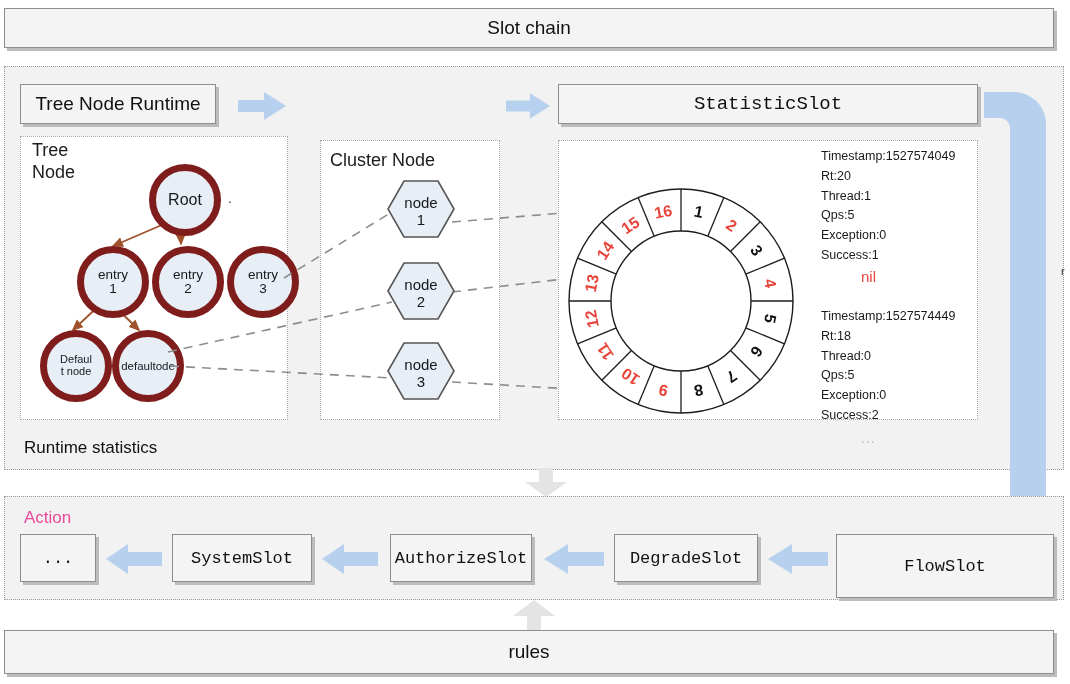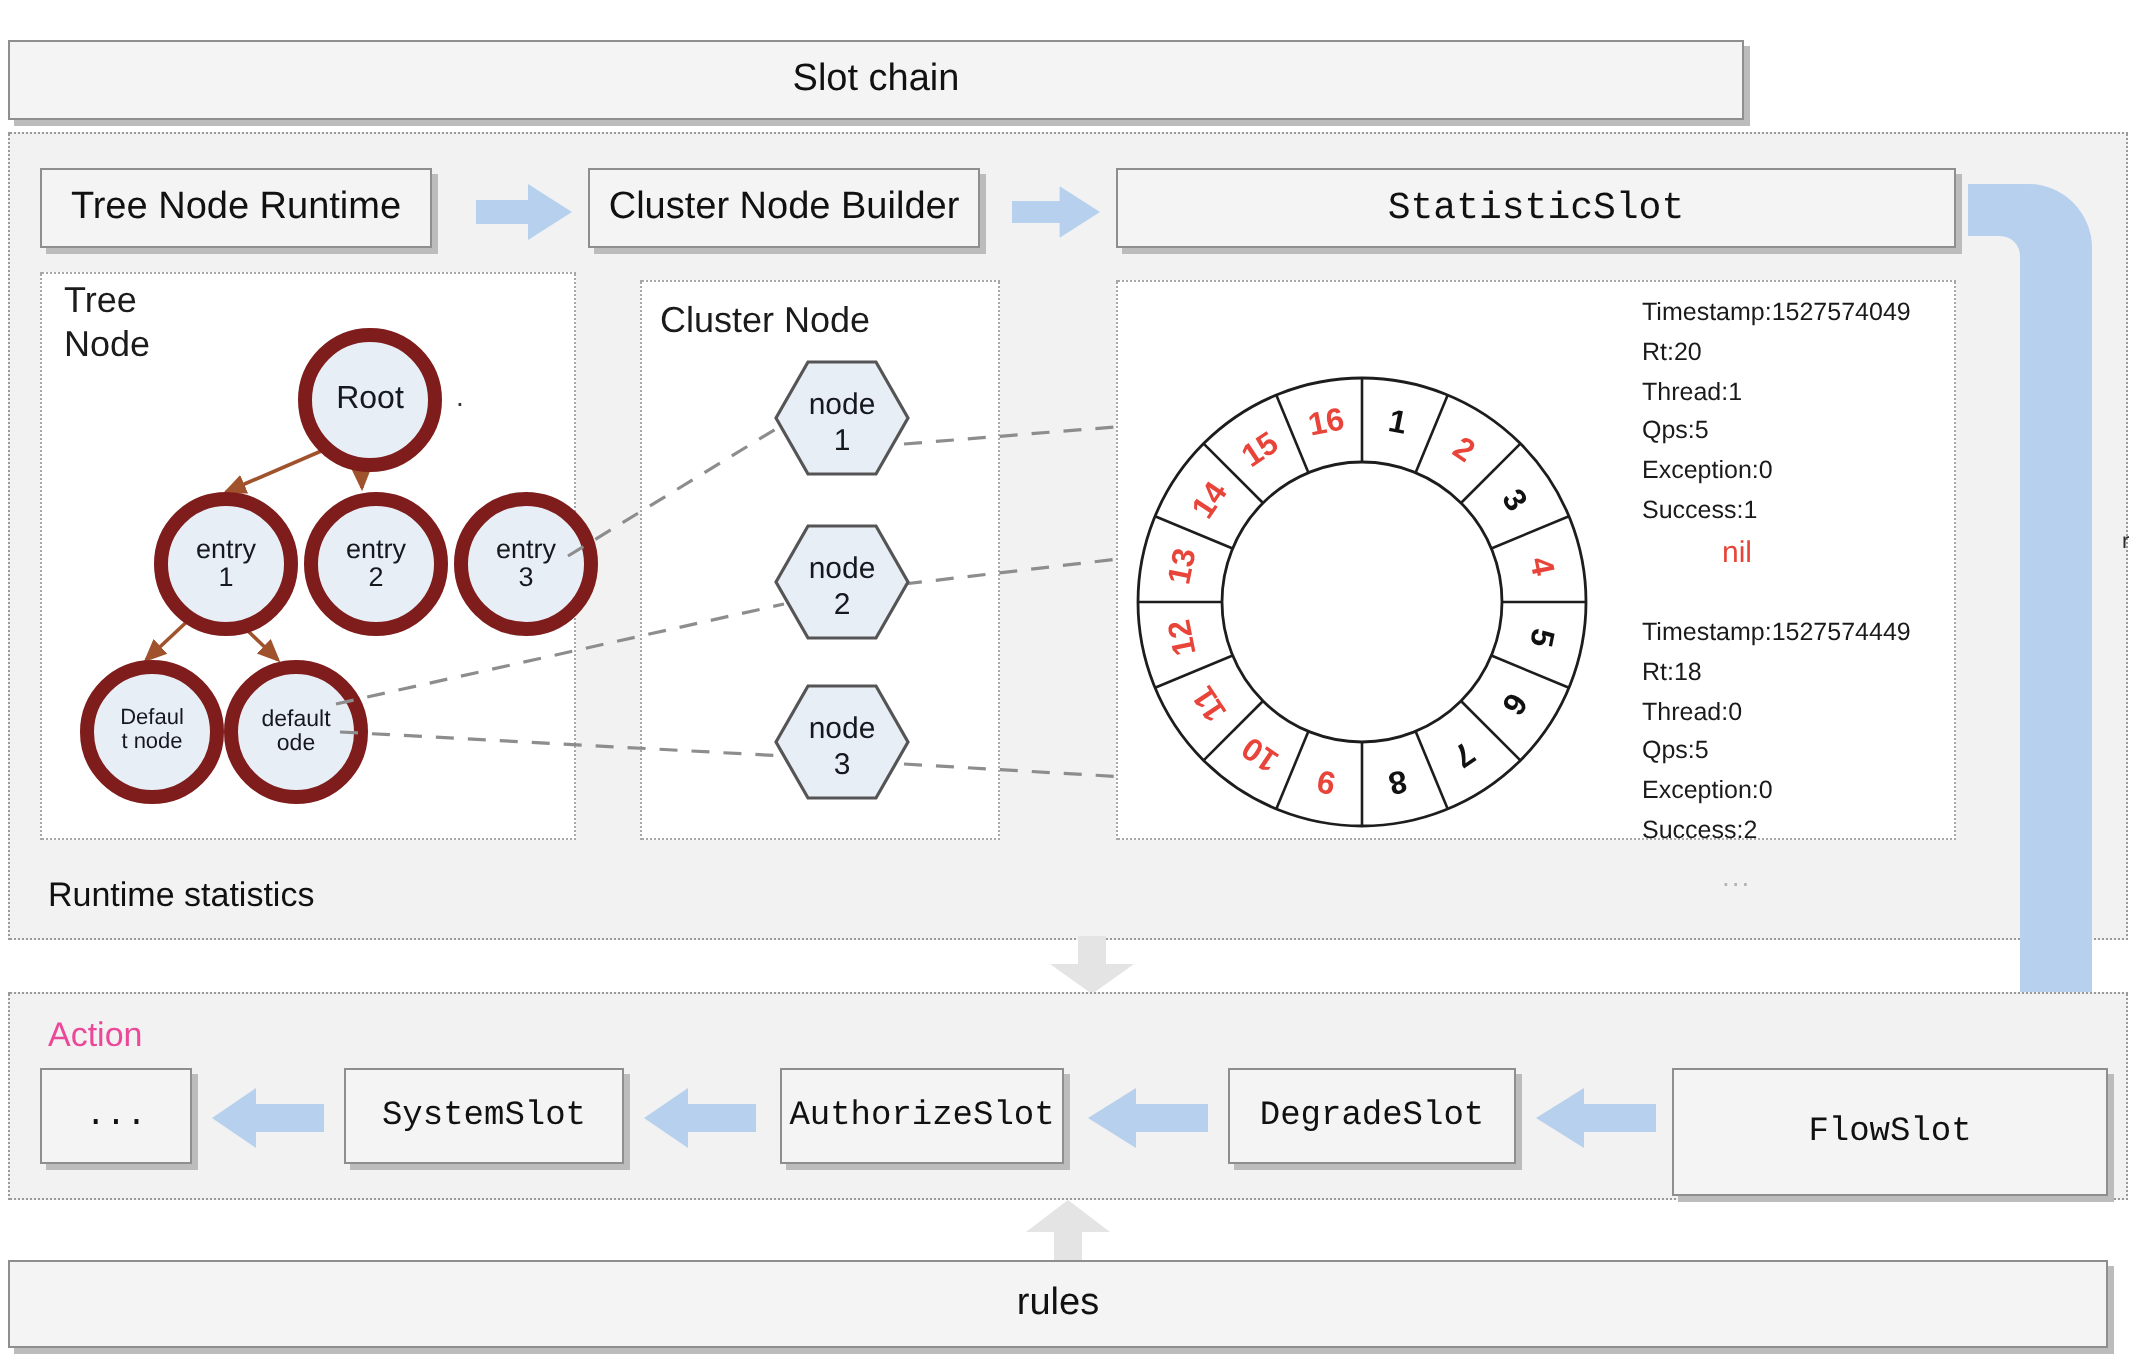--- a/index.html
+++ b/index.html
@@ -57,39 +57,36 @@
   }
   .nil{position:absolute;color:#e8443a;font-size:15px;}
   .dots{position:absolute;color:#b4b4b4;font-size:14px;letter-spacing:1px;}
   .edgechar{position:absolute;color:#2b2b2b;font-size:11px;}
 </style>
 </head>
 <body>
 
 <div id="stage">
 
-  <div class="abs box3d" style="left:4px;top:20px;width:868px;height:40px;justify-content:center;">
+  <div class="abs box3d" style="left:4px;top:8px;width:1050px;height:40px;justify-content:center;">
     <span class="title-big">Slot chain</span>
   </div>
 
   <div class="abs panel-dot" style="left:4px;top:66px;width:1060px;height:404px;"></div>
 
   <div class="abs box3d" style="left:20px;top:84px;width:196px;height:40px;">
     <span class="title-big">Tree Node Runtime</span>
   </div>
 
   <div class="bluearrow" style="left:238px;top:92px;">
     <svg width="48" height="28" viewBox="0 0 48 28">
       <polygon points="0,8 26,8 26,0 48,14 26,28 26,20 0,20" fill="#b6d0ee"></polygon>
     </svg>
   </div>
 
-  <div class="abs box3d" style="left:294px;top:84px;width:196px;height:40px;">
-    <span class="title-big">Cluster Node Builder</span>
-  </div>
 
   <div class="bluearrow" style="left:506px;top:92px;">
     <svg width="44" height="28" viewBox="0 0 48 28">
       <polygon points="0,8 26,8 26,0 48,14 26,28 26,20 0,20" fill="#b6d0ee"></polygon>
     </svg>
   </div>
 
   <div class="abs box3d" style="left:558px;top:84px;width:420px;height:40px;">
     <span class="title-big mono">StatisticSlot</span>
   </div>
@@ -137,21 +134,21 @@
   <div class="circ" style="left:227px;top:246px;width:58px;height:58px;font-size:13.5px;flex-direction:column;">
     <span>entry</span>
     <span>3</span>
   </div>
 
   <div class="circ" style="left:40px;top:330px;width:58px;height:58px;font-size:11px;flex-direction:column;">
     <span>Defaul</span>
     <span>t node</span>
   </div>
 
-  <div class="circ" style="left:112px;top:330px;width:58px;height:58px;font-size:11.5px;flex-direction:column;">
+  <div class="circ" style="left:112px;top:330px;width:58px;height:58px;font-size:11.5px;flex-direction:row;">
     <span>default</span>
     <span>ode</span>
   </div>
 
   <div class="abs white-inner" style="left:320px;top:140px;width:180px;height:280px;"></div>
   <div class="abs lbl" style="left:330px;top:150px;font-size:18px;">Cluster Node</div>
 
   <svg class="abs" style="left:0px;top:130px;" width="820" height="300" viewBox="0 0 820 300">
     <g stroke="#8d8d8d" stroke-width="1.6" fill="none" stroke-dasharray="9,7">
 

